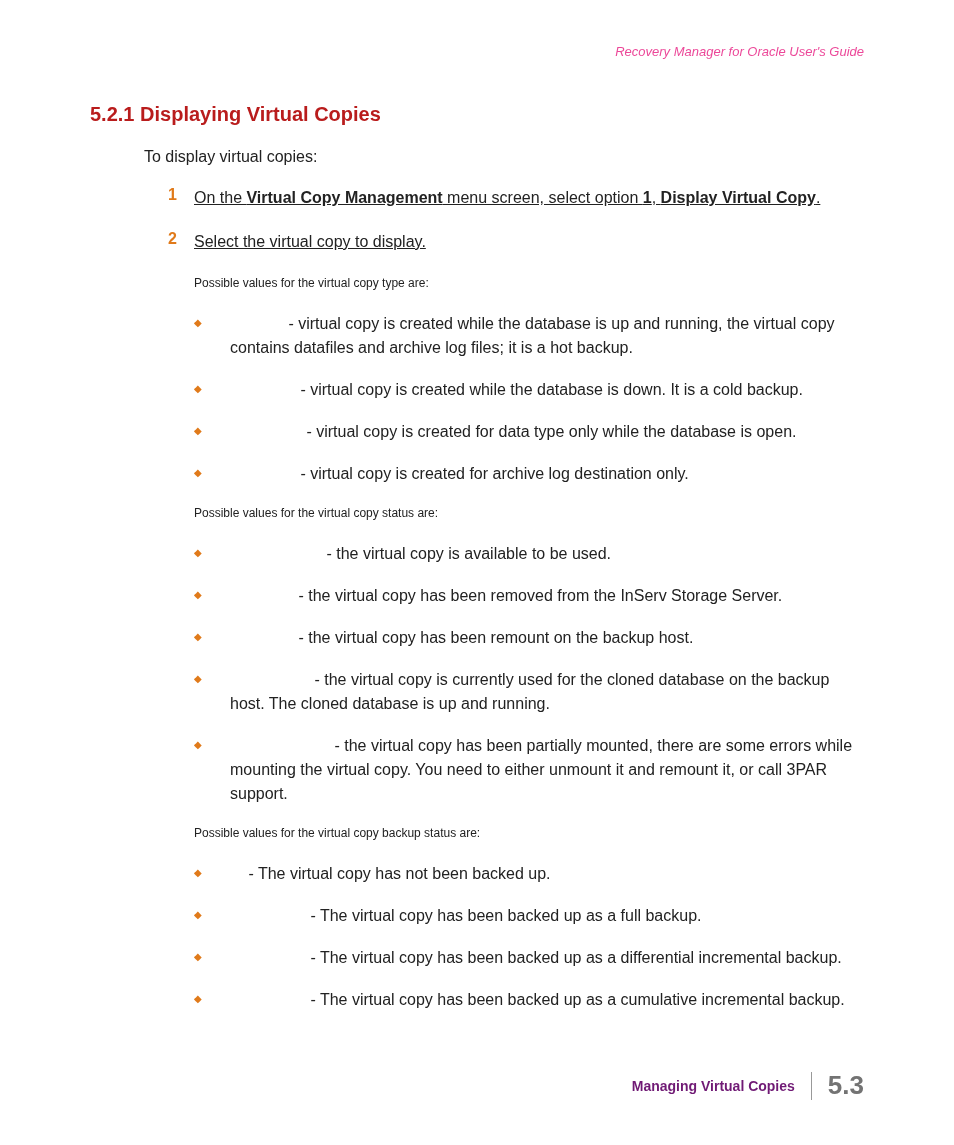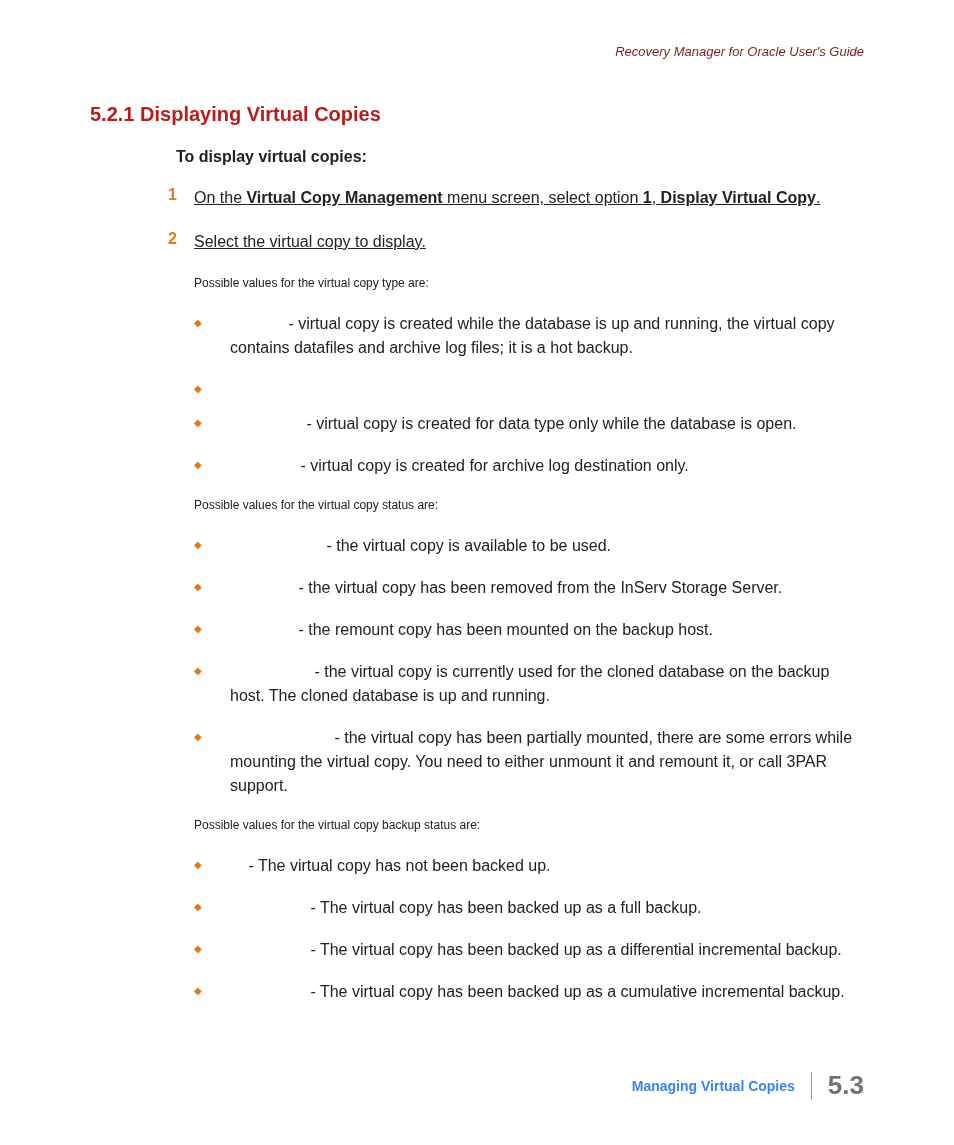--- a/index.html
+++ b/index.html
@@ -10,35 +10,34 @@
     font-family: "Segoe UI", "Helvetica Neue", Arial, sans-serif;
     color: #222;
     position: relative;
   }
   .page {
     padding: 44px 90px 0 90px;
   }
   .running-head {
     font-style: italic;
     font-size: 13px;
-    color: #7f1d1d;
+    color: #ec4899;
     text-align: right;
     margin-bottom: 44px;
   }
   .section-heading {
     font-size: 20px;
     font-weight: 700;
     color: #b91c1c;
     margin-bottom: 22px;
   }
   .intro {
-    margin-left: 86px;
+    margin-left: 54px;
     font-size: 16px;
     margin-bottom: 20px;
-    font-weight: bold;
   }
   .ol-item {
     display: flex;
     margin-left: 78px;
     margin-bottom: 20px;
   }
   .ol-num {
     color: #e07a1a;
     font-weight: 700;
     width: 26px;
@@ -76,21 +75,21 @@
   }
   .term-gap { display: inline-block; }
   .footer {
     position: absolute;
     bottom: 44px;
     right: 90px;
     display: flex;
     align-items: center;
   }
   .footer-section {
-    color: #3b82f6;
+    color: #701a75;
     font-weight: 700;
     font-size: 14px;
     padding-right: 16px;
   }
   .footer-sep {
     width: 1px;
     height: 28px;
     background: #999;
     margin-right: 16px;
   }
@@ -125,20 +124,21 @@
 
   <p class="sub-para">Possible values for the virtual copy type are:</p>
 
   <div id="type-list">
       <div class="bullet-item">
         <span class="bullet-mark">◆</span>
         <span class="bullet-body"><span class="term-gap" style="width: 54px;"></span><span> - virtual copy is created while the database is up and running, the virtual copy contains datafiles and archive log files; it is a hot backup.</span></span>
       </div>
       <div class="bullet-item">
         <span class="bullet-mark">◆</span>
+        <span class="bullet-body"><span class="term-gap" style="width: 66px;"></span><span> - virtual copy is created while the database is down. It is a cold backup.</span></span>
       </div>
       <div class="bullet-item">
         <span class="bullet-mark">◆</span>
         <span class="bullet-body"><span class="term-gap" style="width: 72px;"></span><span> - virtual copy is created for data type only while the database is open.</span></span>
       </div>
       <div class="bullet-item">
         <span class="bullet-mark">◆</span>
         <span class="bullet-body"><span class="term-gap" style="width: 66px;"></span><span> - virtual copy is created for archive log destination only.</span></span>
       </div>
     </div>
@@ -149,21 +149,21 @@
       <div class="bullet-item">
         <span class="bullet-mark">◆</span>
         <span class="bullet-body"><span class="term-gap" style="width: 92px;"></span><span> - the virtual copy is available to be used.</span></span>
       </div>
       <div class="bullet-item">
         <span class="bullet-mark">◆</span>
         <span class="bullet-body"><span class="term-gap" style="width: 64px;"></span><span> - the virtual copy has been removed from the InServ Storage Server.</span></span>
       </div>
       <div class="bullet-item">
         <span class="bullet-mark">◆</span>
-        <span class="bullet-body"><span class="term-gap" style="width: 64px;"></span><span> - the remount copy has been mounted on the backup host.</span></span>
+        <span class="bullet-body"><span class="term-gap" style="width: 64px;"></span><span> - the virtual copy has been remount on the backup host.</span></span>
       </div>
       <div class="bullet-item">
         <span class="bullet-mark">◆</span>
         <span class="bullet-body"><span class="term-gap" style="width: 80px;"></span><span> - the virtual copy is currently used for the cloned database on the backup host. The cloned database is up and running.</span></span>
       </div>
       <div class="bullet-item">
         <span class="bullet-mark">◆</span>
         <span class="bullet-body"><span class="term-gap" style="width: 100px;"></span><span> - the virtual copy has been partially mounted, there are some errors while mounting the virtual copy. You need to either unmount it and remount it, or call 3PAR support.</span></span>
       </div>
     </div>

